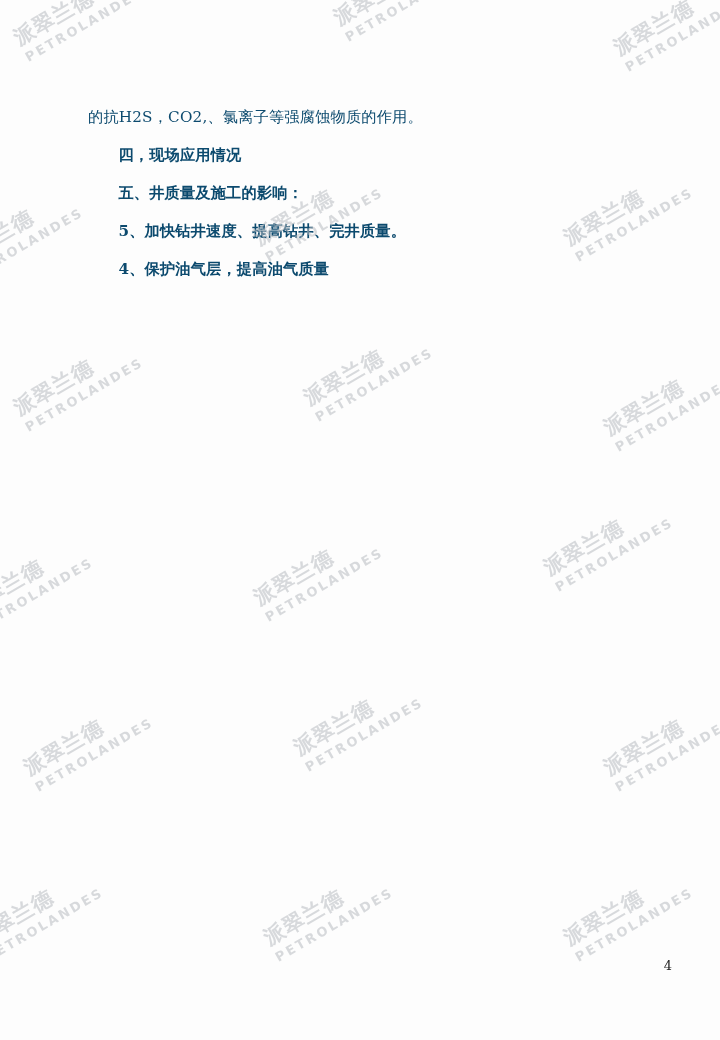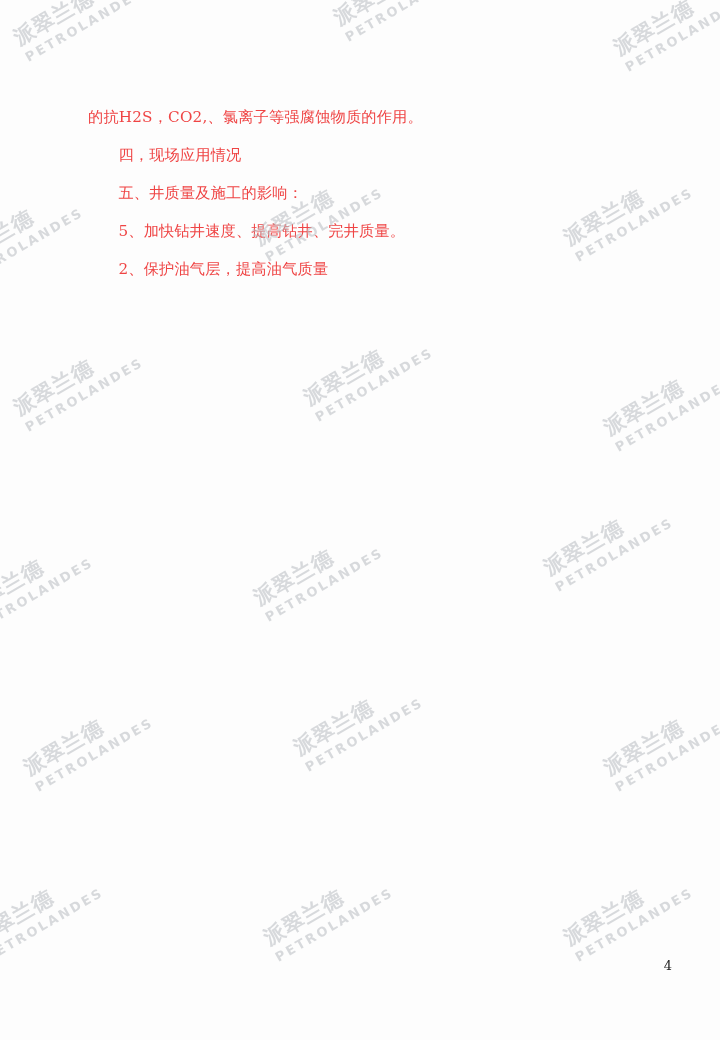--- a/index.html
+++ b/index.html
@@ -55,27 +55,28 @@
     position: absolute;
     left: 88px;
     top: 98px;
     width: 548px;
     z-index: 2;
   }
   p.para {
     margin: 0 0 0 0;
     font-size: 15.2px;
     line-height: 38px;
-    color: #ef4444;
+    color: #0c4a6e;
     text-align: justify;
     text-justify: inter-ideograph;
     letter-spacing: 0.2px;
   }
   p.indent {
     text-indent: 2em;
+    font-weight: bold;
   }
   #page-number {
     position: absolute;
     right: 48px;
     top: 958px;
     font-size: 13px;
     color: #222;
     font-family: "DejaVu Serif", "Liberation Serif", serif;
     z-index: 3;
   }
@@ -158,18 +159,18 @@
         <span class="cn">派翠兰德</span>
         <span class="en">PETROLANDES</span>
       </div>
     </div>
 
   <div id="content">
       <p class="para">的抗H2S，CO2,、氯离子等强腐蚀物质的作用。</p>
       <p class="para indent">四，现场应用情况</p>
       <p class="para indent">五、井质量及施工的影响：</p>
       <p class="para indent">5、加快钻井速度、提高钻井、完井质量。</p>
-      <p class="para indent">2、保护油气层，提高油气质量</p>
+      <p class="para indent">4、保护油气层，提高油气质量</p>
     </div>
 
   <div id="page-number">4</div>
 
 </div>
 
 </body></html>

